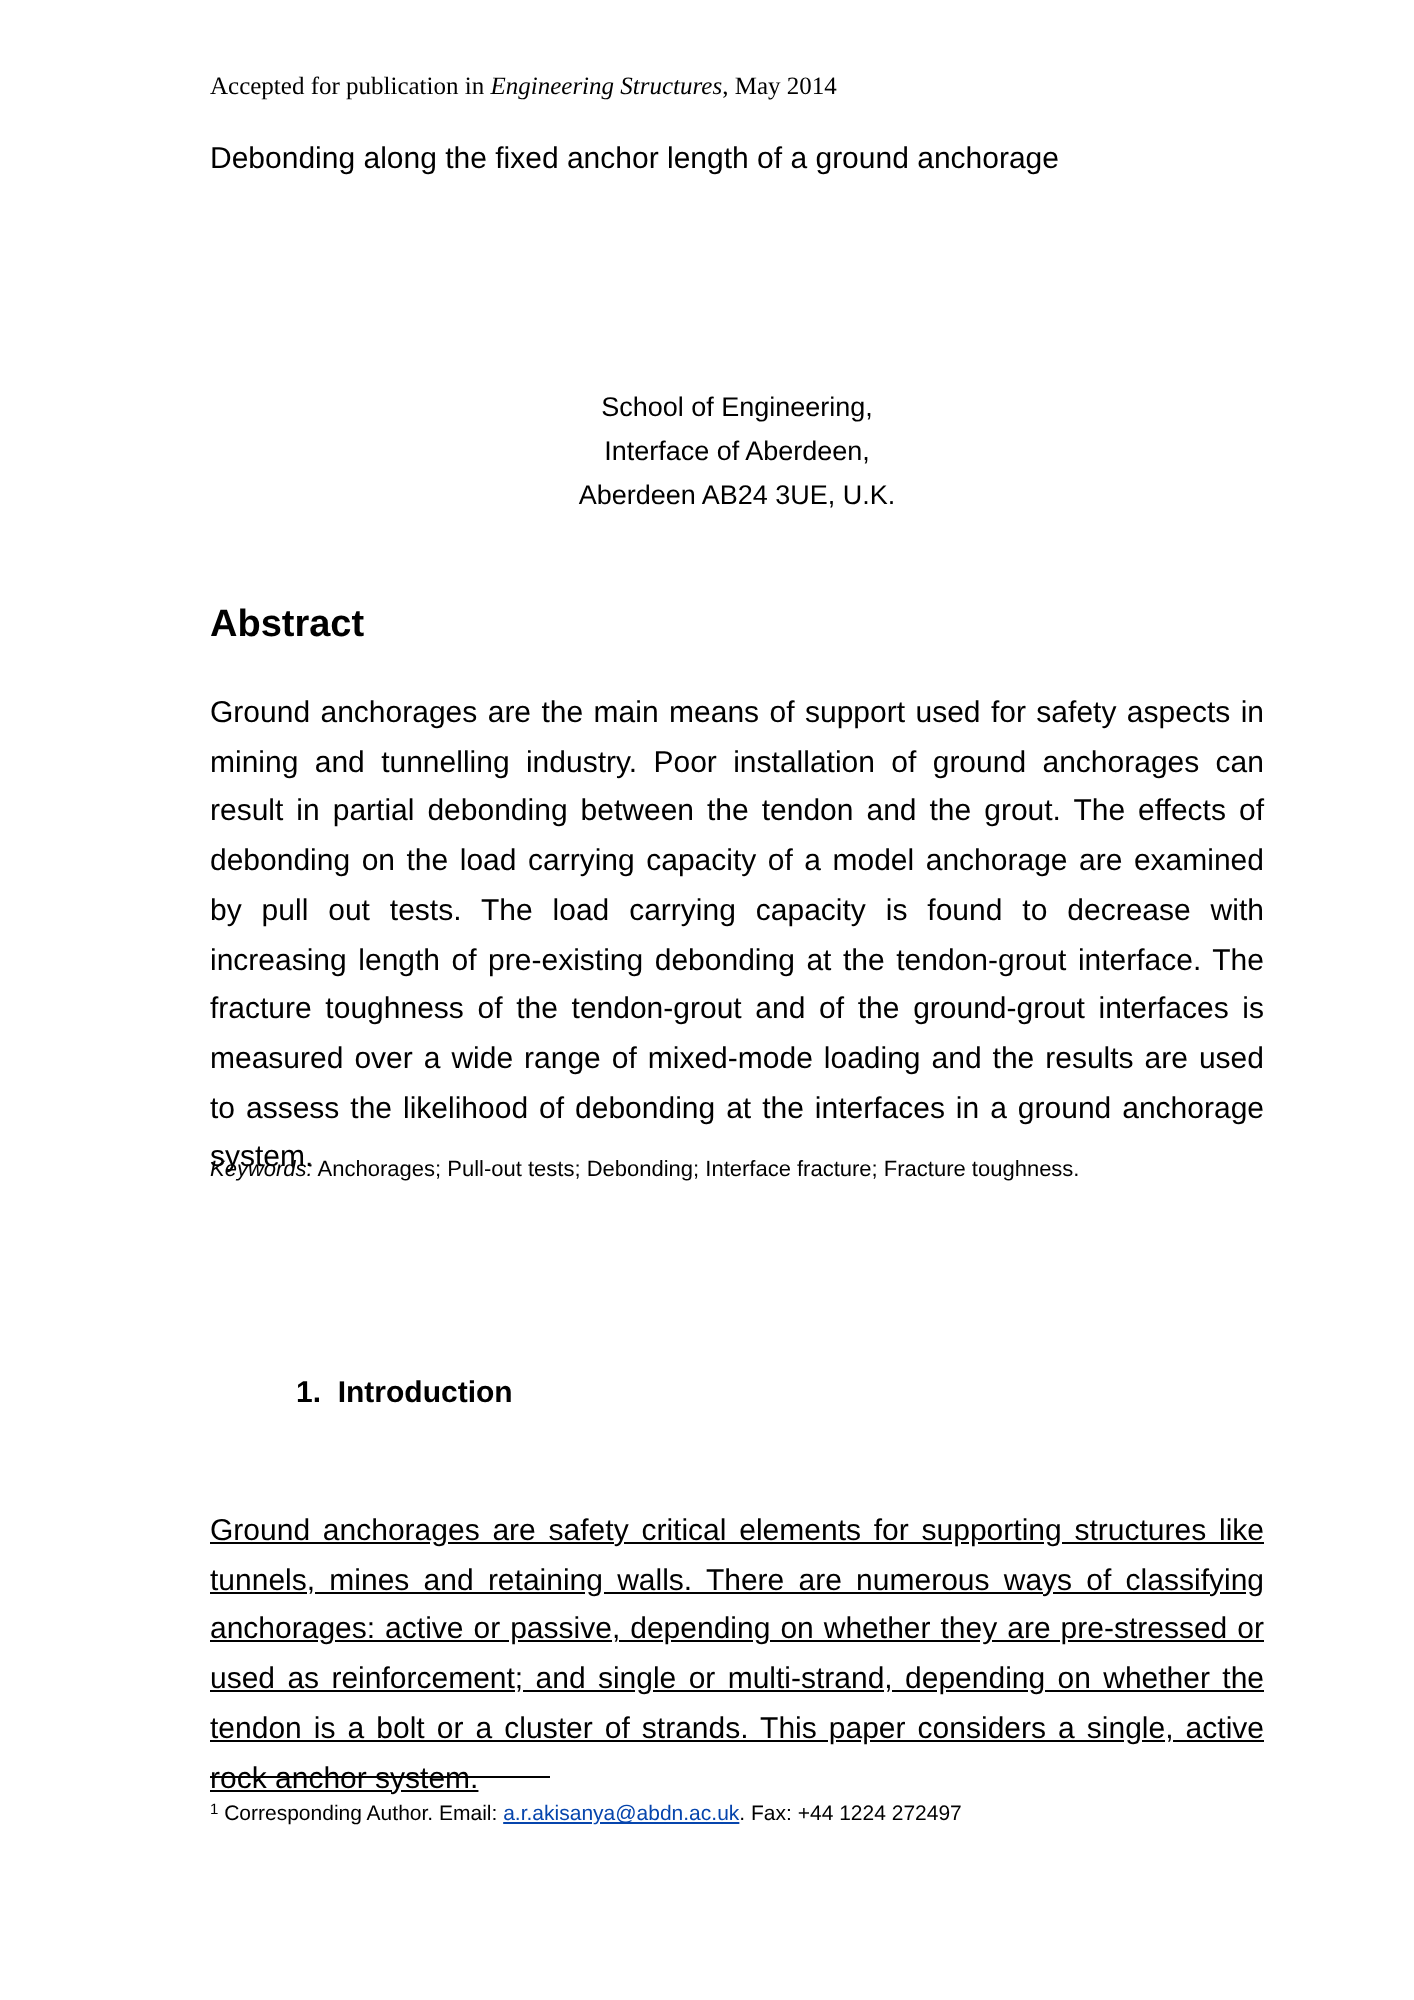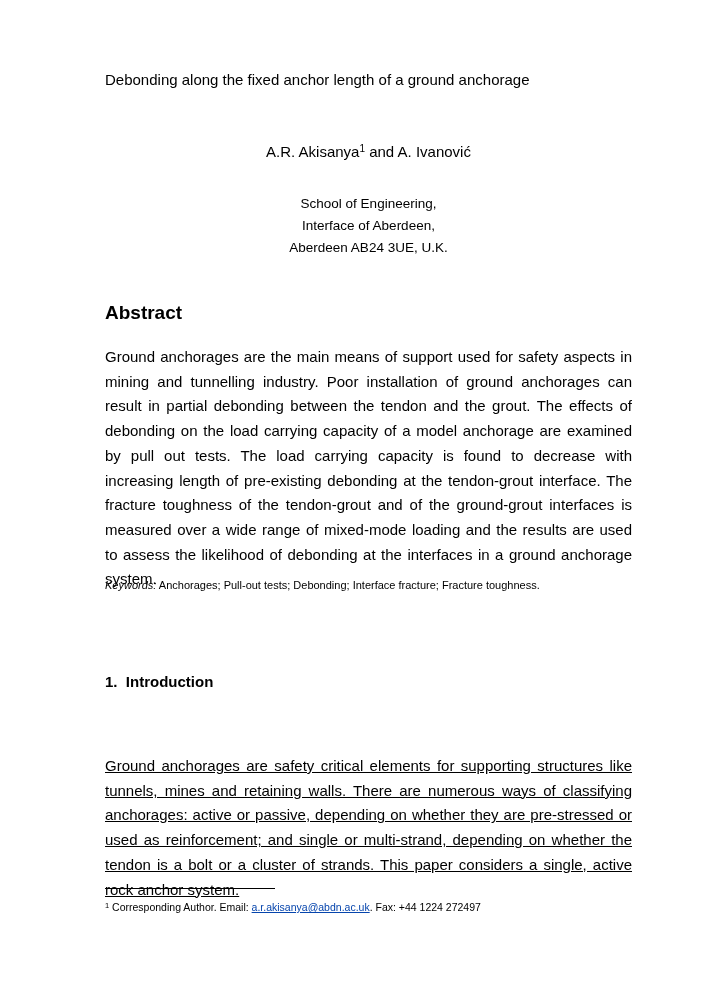--- a/index.html
+++ b/index.html
@@ -70,24 +70,25 @@
 
   .keywords-para {
     top: 573px;
     font-size: 11px;
     line-height: 24.7px;
     text-align: left;
   }
   .keywords-label { font-style: italic; }
 
   .section-heading {
-    top: 673px;
+    top: 688px;
     font-weight: bold;
     font-size: 15px;
     white-space: pre-wrap;
+    margin-left: 43px;
   }
 
   .intro-body { top: 737px; text-decoration: underline; }
 
   .footnote-rule {
     top: 888px;
     left: 105px;
     width: 170px;
     height: 0;
     border-top: 1px solid #000000;
@@ -110,26 +111,26 @@
     text-decoration: underline;
     cursor: pointer;
     margin-top: 12px;
   }
 </style>
 </head>
 <body>
 
 <div class="page">
 
+  <div class="abs content-col header-note">
+    <span>Accepted for publication in </span><span class="journal">Engineering Structures</span><span>, May 2014</span>
+  </div>
 
   <div class="abs content-col paper-title">Debonding along the fixed anchor length of a ground anchorage</div>
 
-  <div class="abs content-col authors-line">
-    <span>A.R. Akisanya</span><span class="author-sup">1</span><span> and A. Ivanović</span>
-  </div>
 
   <div class="abs content-col affiliation-block">
     <div>School of Engineering,</div>
     <div>Interface of Aberdeen,</div>
     <div>Aberdeen AB24 3UE, U.K.</div>
   </div>
 
   <div class="abs content-col abstract-heading">Abstract</div>
 
   <div class="abs content-col para abstract-body">Ground anchorages are the main means of support used for safety aspects in mining and tunnelling industry. Poor installation of ground anchorages can result in partial debonding between the tendon and the grout.  The effects of debonding on the load carrying capacity of a model anchorage are examined by pull out tests. The load carrying capacity is found to decrease with increasing length of pre-existing debonding at the tendon-grout interface.  The fracture toughness of the tendon-grout and of the ground-grout interfaces is measured over a wide range of mixed-mode loading and the results are used to assess the likelihood of debonding at the interfaces in a ground anchorage system.</div>

